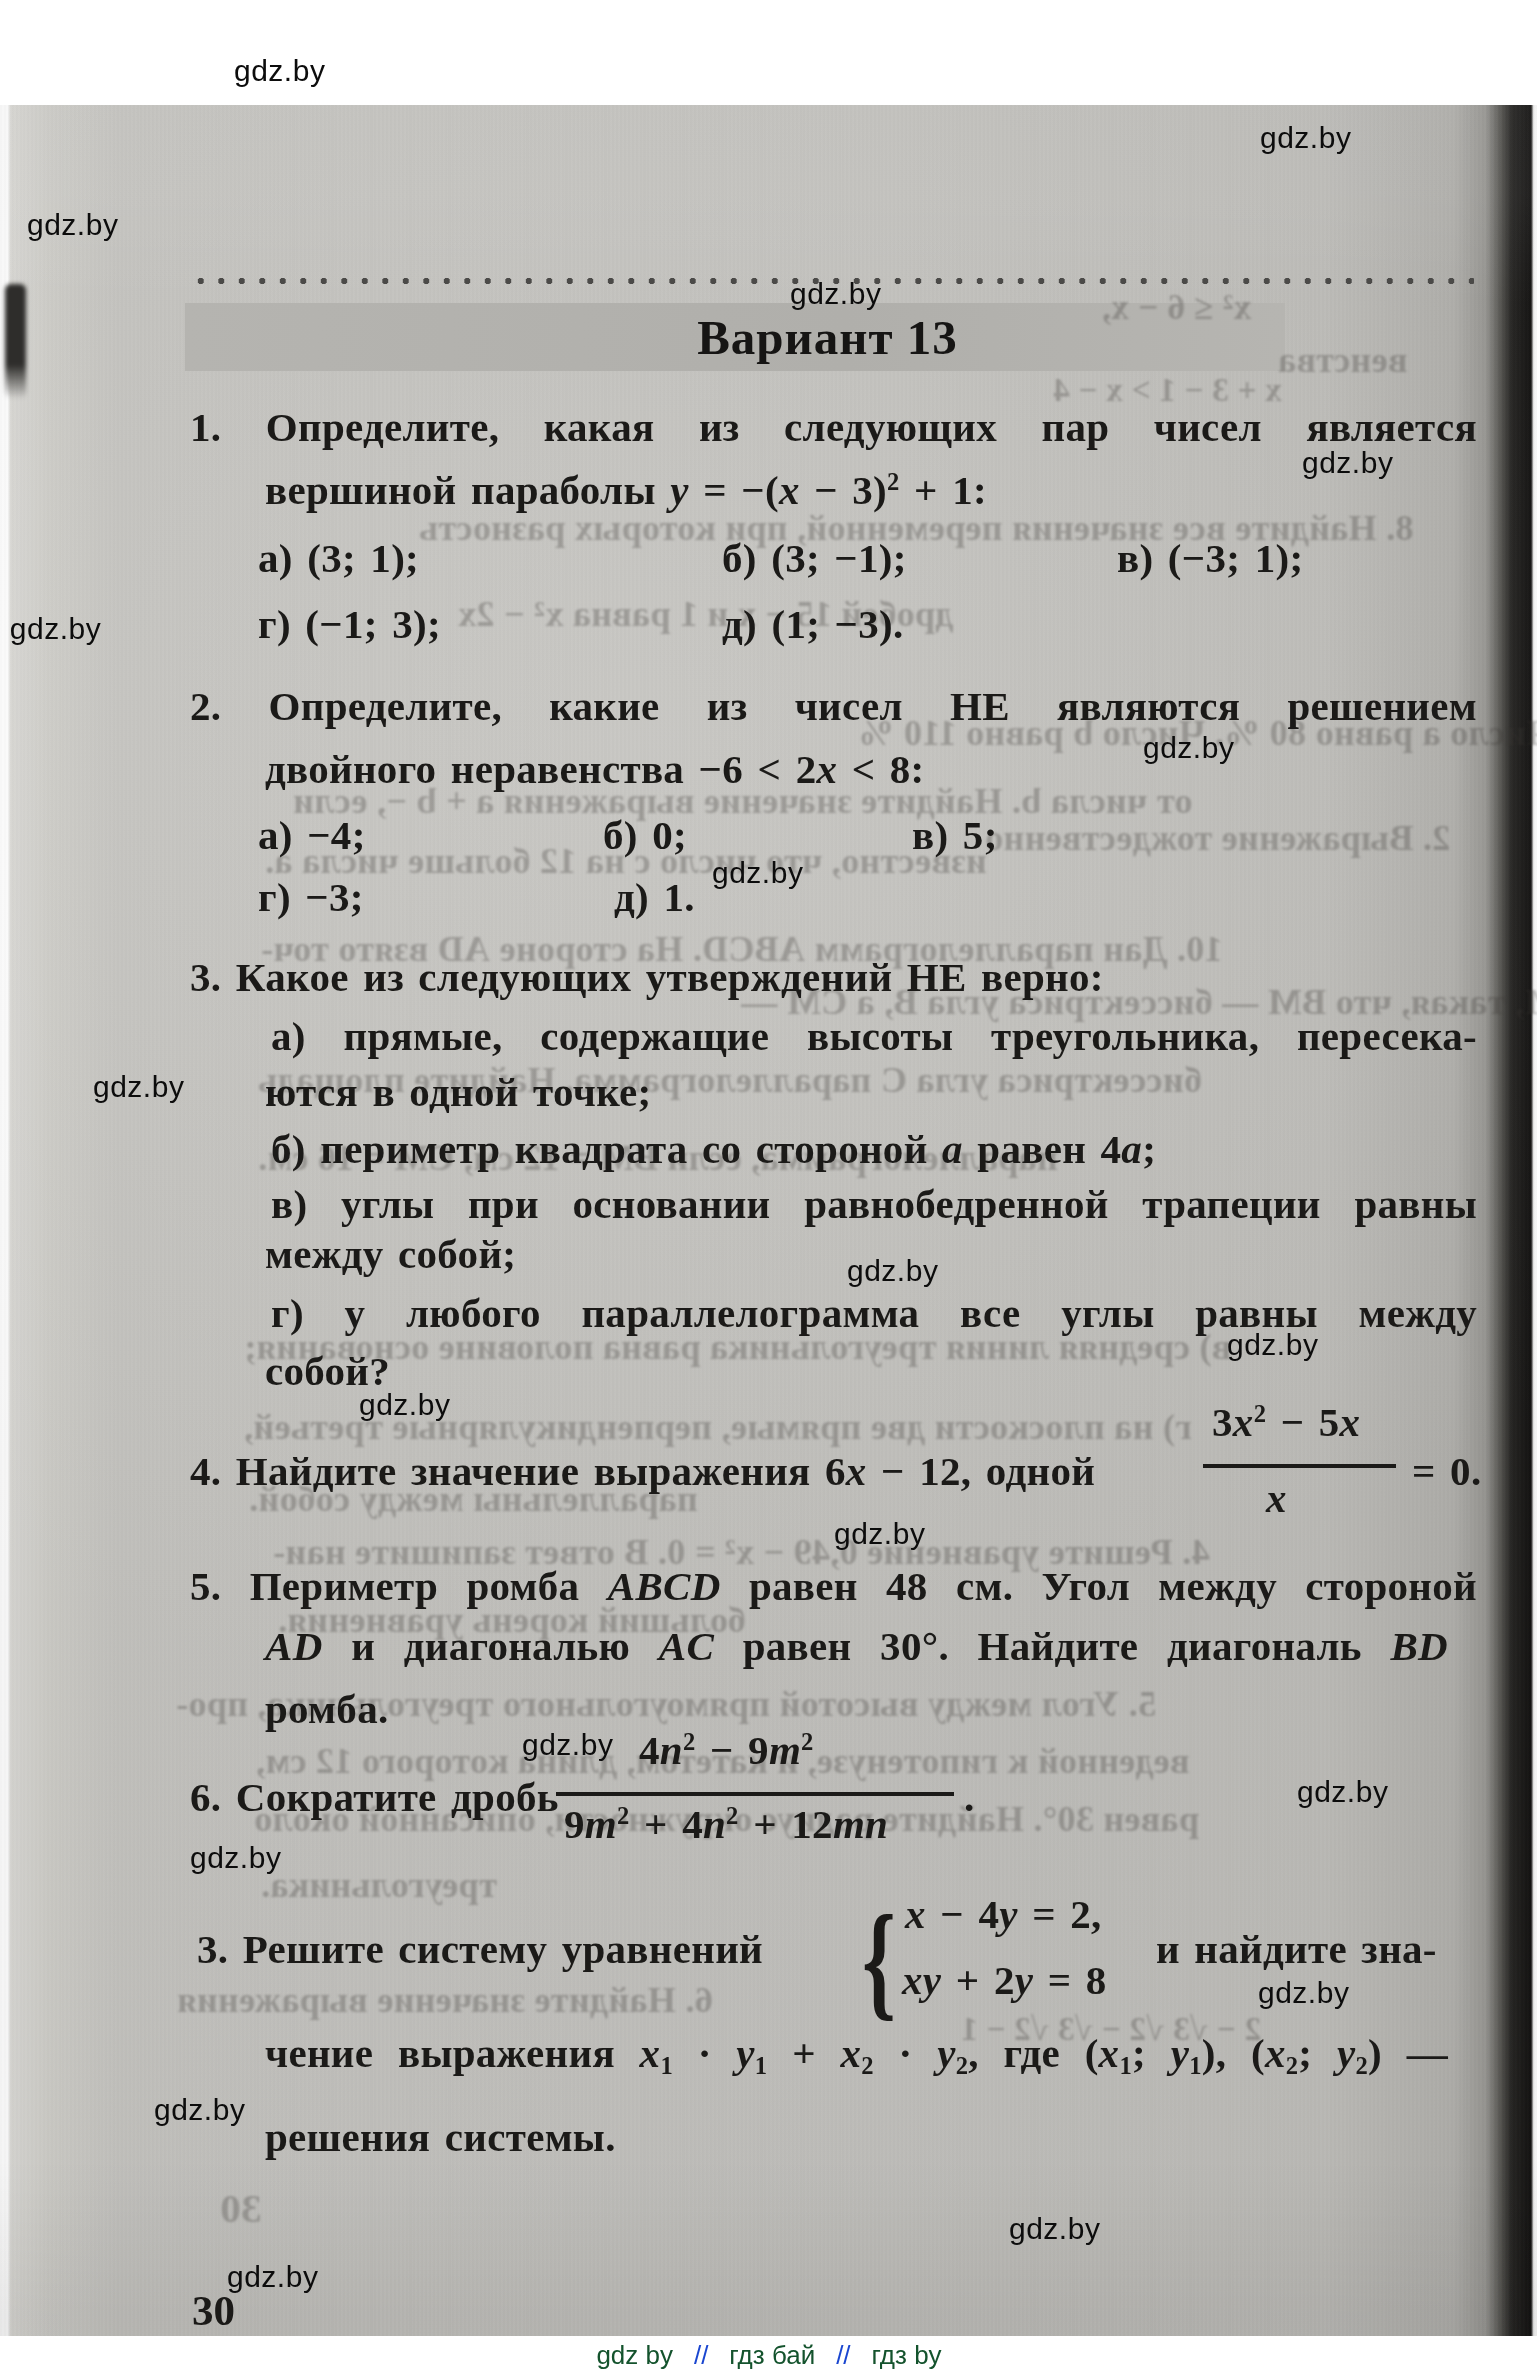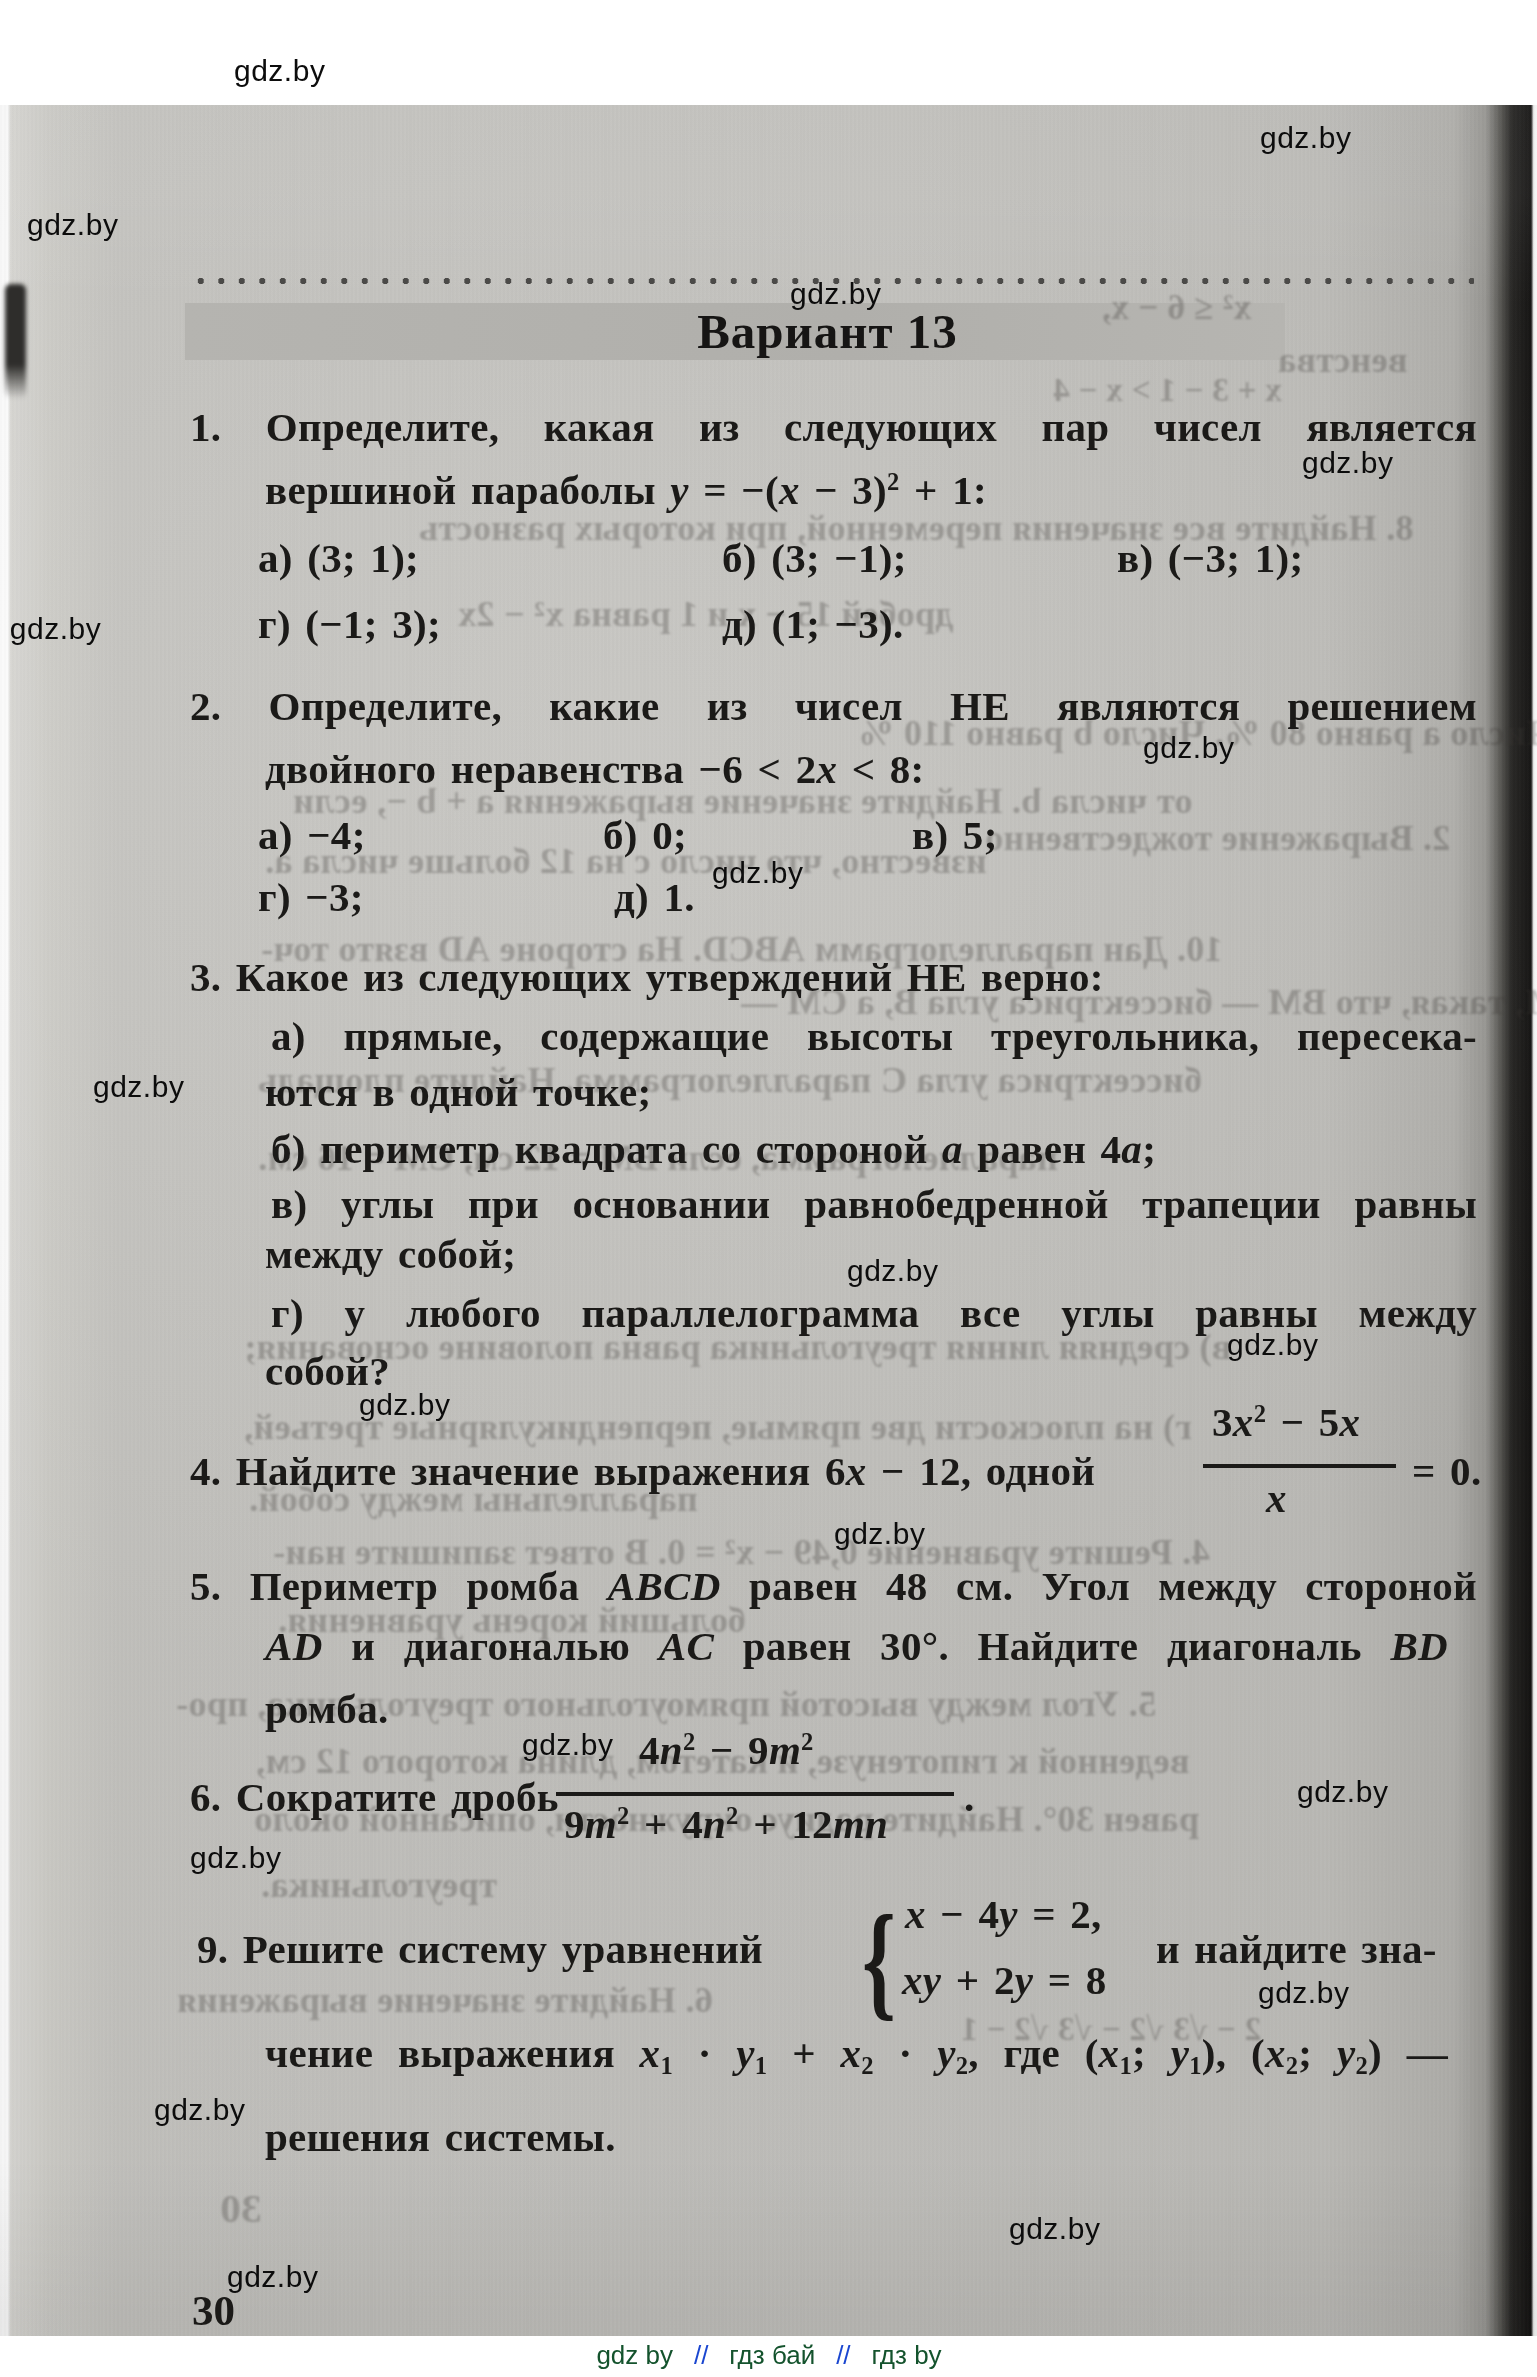--- a/index.html
+++ b/index.html
@@ -19,21 +19,21 @@
       linear-gradient(180deg, rgba(255,255,255,.05) 0 4%, rgba(0,0,0,0) 9% 92%, rgba(0,0,0,.05) 99%),
       linear-gradient(90deg,#ffffff 0,#ffffff 7.8px,#dbdad6 10.7px,#d0cfca 49px,#c7c6c2 117px,
         #c4c3bf 58%,#c0bfbb 86%,#b3b2ae 94.5%,#9a9995 96.6%,#555450 97.6%,#262523 98.3%,
         #141312 99.55%,#fbfbfa 99.72%,#ffffff 100%);}
   .edge-left-dark{position:absolute;left:4.9px;top:179px;width:21.5px;height:115px;
       background:linear-gradient(180deg,#2e2d2b 0 70%,rgba(46,45,43,0) 100%);
       border-radius:5.9px;filter:blur(2px);}
   .dots{position:absolute;left:191px;top:172px;width:1283px;height:7.8px;
       background:radial-gradient(circle 3.4px at 9.8px 3.9px,#4b4a48 97%,rgba(0,0,0,0) 100%) repeat-x;
       background-size:20.5px 7.8px;}
-  .banner{position:absolute;left:185px;top:198px;width:1100px;height:57px;
+  .banner{position:absolute;left:185px;top:198px;width:1100px;height:68px;
       background:linear-gradient(90deg,#b5b4b0,#b0afab 60%,#b6b5b1);
       display:flex;align-items:center;justify-content:center;padding-left:185px;box-sizing:border-box;}
   .banner span{font-size:49px;font-weight:700;color:#161514;letter-spacing:1px;}
   
   .line{position:absolute;white-space:nowrap;font-weight:700;font-size:41px;line-height:1.12;
         color:#1b1a18;letter-spacing:0.3px;word-spacing:3.9px;z-index:3;}
   .just{white-space:normal;text-align:justify;text-align-last:justify;}
   .line .m{font-style:italic;}
   .line .sup{font-size:60%;vertical-align:.55em;line-height:0;}
   .line .sub{font-size:60%;vertical-align:-.3em;line-height:0;}
@@ -83,21 +83,21 @@
       <div class="line" style="left: 1212px; top: 1295px;"><span>3</span><span class="m">x</span><span class="sup">2</span><span> − 5</span><span class="m">x</span></div>
       <div class="line" style="left: 1266px; top: 1371px;"><span class="m">x</span></div>
       <div class="line" style="left: 1412px; top: 1344px;"><span>= 0.</span></div>
       <div class="line just" style="left: 190px; top: 1459px; width: 1287px;"><span>5. Периметр ромба </span><span class="m">ABCD</span><span> равен 48 см. Угол между стороной</span></div>
       <div class="line just" style="left: 265px; top: 1519px; width: 1183px;"><span class="m">AD</span><span> и диагональю </span><span class="m">AC</span><span> равен 30°. Найдите диагональ </span><span class="m">BD</span></div>
       <div class="line" style="left: 265px; top: 1582px;"><span>ромба.</span></div>
       <div class="line" style="left: 190px; top: 1670px;"><span>6. Сократите дробь</span></div>
       <div class="line" style="left: 639px; top: 1623px;"><span>4</span><span class="m">n</span><span class="sup">2</span><span> − 9</span><span class="m">m</span><span class="sup">2</span></div>
       <div class="line" style="left: 564px; top: 1697px;"><span>9</span><span class="m">m</span><span class="sup">2</span><span> + 4</span><span class="m">n</span><span class="sup">2</span><span> + 12</span><span class="m">mn</span></div>
       <div class="line" style="left: 964px; top: 1670px;"><span>.</span></div>
-      <div class="line" style="left: 197px; top: 1822px;"><span>9. Решите систему уравнений</span></div>
+      <div class="line" style="left: 197px; top: 1822px;"><span>3. Решите систему уравнений</span></div>
       <div class="line" style="left: 862px; top: 1783px; font-size: 86px; transform: scale(1, 1.5); transform-origin: left top;"><span>{</span></div>
       <div class="line" style="left: 905px; top: 1787px;"><span class="m">x</span><span> − 4</span><span class="m">y</span><span> = 2,</span></div>
       <div class="line" style="left: 902px; top: 1853px;"><span class="m">xy</span><span> + 2</span><span class="m">y</span><span> = 8</span></div>
       <div class="line" style="left: 1156px; top: 1822px;"><span>и найдите зна-</span></div>
       <div class="line just" style="left: 265px; top: 1926px; width: 1183px;"><span>чение выражения </span><span class="m">x</span><span class="sub">1</span><span> · </span><span class="m">y</span><span class="sub">1</span><span> + </span><span class="m">x</span><span class="sub">2</span><span> · </span><span class="m">y</span><span class="sub">2</span><span>, где (</span><span class="m">x</span><span class="sub">1</span><span>; </span><span class="m">y</span><span class="sub">1</span><span>), (</span><span class="m">x</span><span class="sub">2</span><span>; </span><span class="m">y</span><span class="sub">2</span><span>) —</span></div>
       <div class="line" style="left: 265px; top: 1987px; margin-top: 23px;"><span>решения системы.</span></div>
       <div class="rule" style="left: 1203px; top: 1359px; width: 193px;"></div>
       <div class="rule" style="left: 556px; top: 1687px; width: 398px;"></div>
       <div class="wm" style="left: 234px; top: -51px;">gdz.by</div>
       <div class="wm" style="left: 1260px; top: 15.6px;">gdz.by</div>

